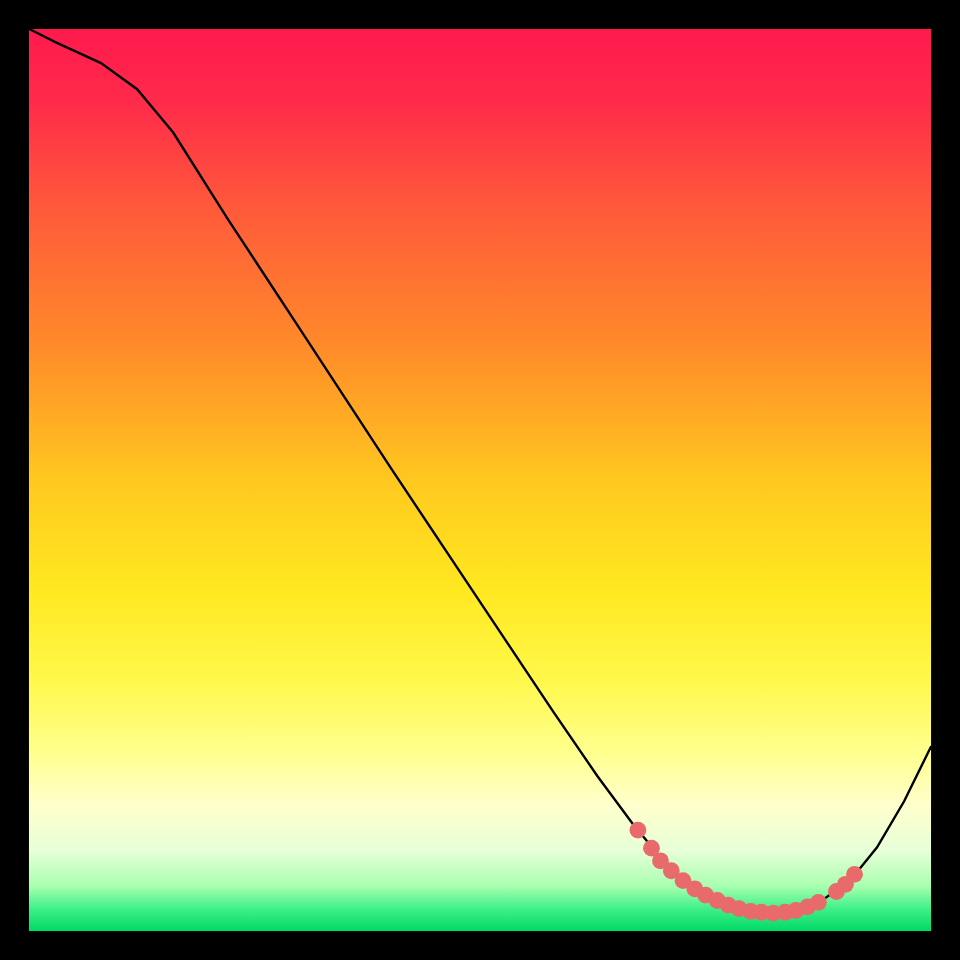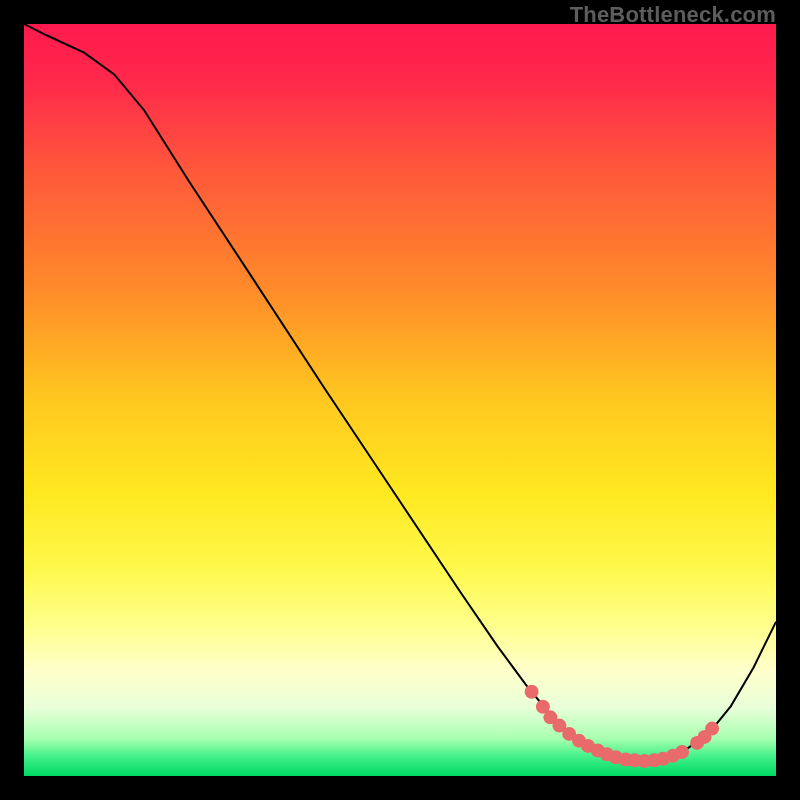--- a/index.html
+++ b/index.html
@@ -26,21 +26,20 @@
     font-weight: 600;
     color: #5d5d5d;
     letter-spacing: 0.2px;
   }
   svg { display: block; }
 </style>
 </head>
 <body>
 
 <div class="frame">
-  <div class="watermark">TheBottleneck.com</div>
   <div class="plot-area">
     <svg id="chart-svg" width="752" height="752" viewBox="0 0 752 752" preserveAspectRatio="none">
       <defs>
         <linearGradient id="bg-grad" x1="0" y1="0" x2="0" y2="1">
             <stop offset="0%" stop-color="#ff1a4e"></stop>
             <stop offset="8%" stop-color="#ff2a4a"></stop>
             <stop offset="20%" stop-color="#ff5a3a"></stop>
             <stop offset="35%" stop-color="#ff8a2a"></stop>
             <stop offset="50%" stop-color="#ffc81f"></stop>
             <stop offset="62%" stop-color="#ffe81f"></stop>

